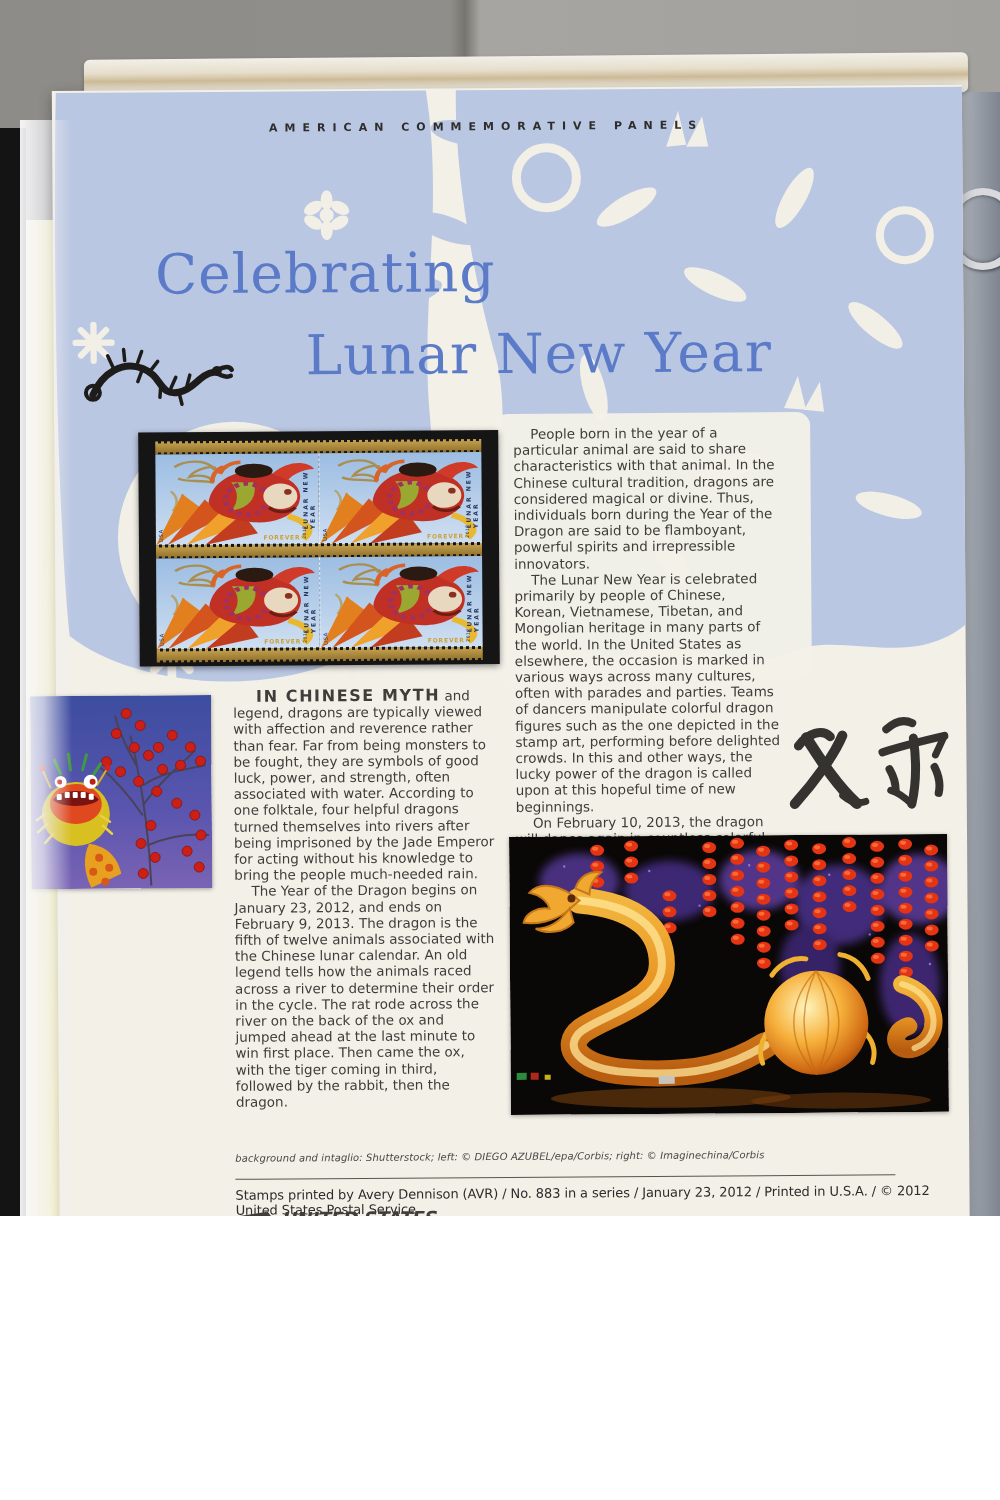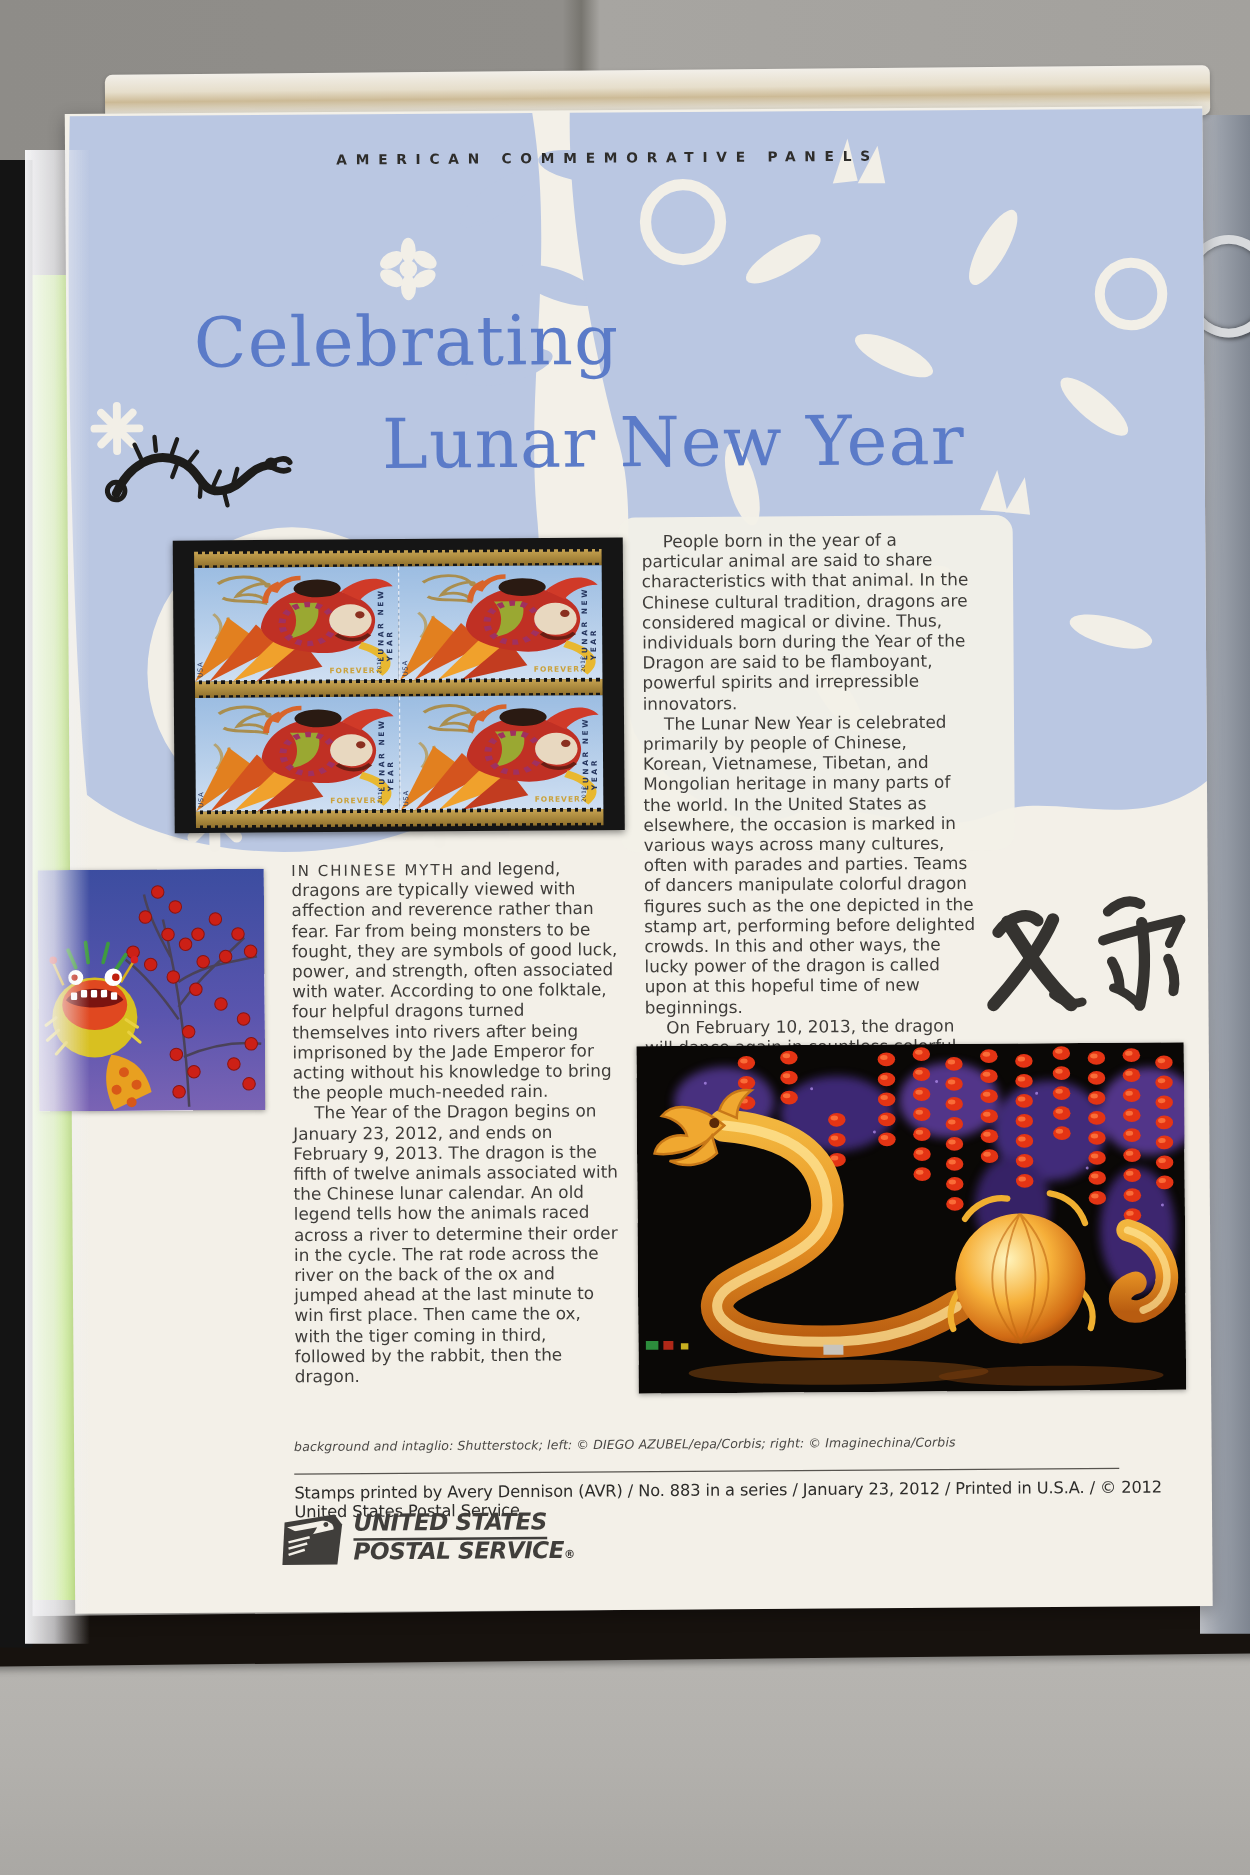--- a/index.html
+++ b/index.html
@@ -1,17 +1,17 @@
 <!DOCTYPE html>
 <html><head>
 <meta charset="utf-8">
 <style>
   html,body{margin:0;padding:0;}
   body{width:1000px;height:1500px;font-family:"DejaVu Sans","Liberation Sans",sans-serif;overflow:hidden;}
-  .scene{position:relative;width:1000px;height:1500px;background:#bef264;overflow:hidden;}
+  .scene{position:relative;width:1000px;height:1216px;background:#fef9c3;overflow:hidden;}
 
   
   .wall{position:absolute;left:0;top:0;width:1000px;height:220px;
         background:linear-gradient(90deg,#8e8c88 0%,#908e8a 45%,#77756f 46.5%,#a7a5a1 48%,#a3a19d 100%);}
   .table{position:absolute;left:0;top:1280px;width:1000px;height:220px;
         background:linear-gradient(180deg,#b9b7b3 0%,#b2b0ac 60%,#aaa8a4 100%);}
   .binder-bottom{position:absolute;left:-10px;top:1288px;width:1020px;height:40px;background:#17120e;
         transform:rotate(-0.6deg);border-radius:4px;box-shadow:0 3px 6px rgba(0,0,0,.35);}
   .left-binder{position:absolute;left:0;top:128px;width:26px;height:1190px;background:#141414;}
   .right-stack{position:absolute;left:960px;top:92px;width:40px;height:1215px;
@@ -58,21 +58,21 @@
   .st-forever{position:absolute;right:18px;bottom:4px;font-size:6px;font-weight:700;color:#caa23c;letter-spacing:.8px;}
   .st-usa{position:absolute;left:2px;bottom:3px;writing-mode:vertical-rl;transform:rotate(180deg);
         font-size:5.5px;color:#2c3c66;letter-spacing:.5px;}
 
   
   .col{position:absolute;color:#3f3d3a;font-size:13.5px;line-height:16.2px;text-align:left;}
   .col p{margin:0;}
   .col p.ind{text-indent:17px;}
   .right-col{left:485px;top:338px;width:266px;}
   .left-col{left:203px;top:599px;width:262px;}
-  .smallcaps{font-size:12px;letter-spacing:1.6px;font-weight:400;color:#3f3d3a;}
+  .smallcaps{font-size:16px;letter-spacing:1.6px;font-weight:700;color:#3f3d3a;margin-left:23px;}
 
   
   .photo{position:absolute;box-shadow:0 1px 4px rgba(0,0,0,.35);}
   .photo-left{left:0px;top:605px;width:181px;height:193px;}
   .photo-right{left:478px;top:749px;width:438px;height:278px;}
   .photo svg{display:block;width:100%;height:100%;}
 
   .calligraphy{position:absolute;left:752px;top:620px;width:176px;height:114px;}
 
   .credits{position:absolute;left:202px;top:1063px;width:560px;font-style:italic;

